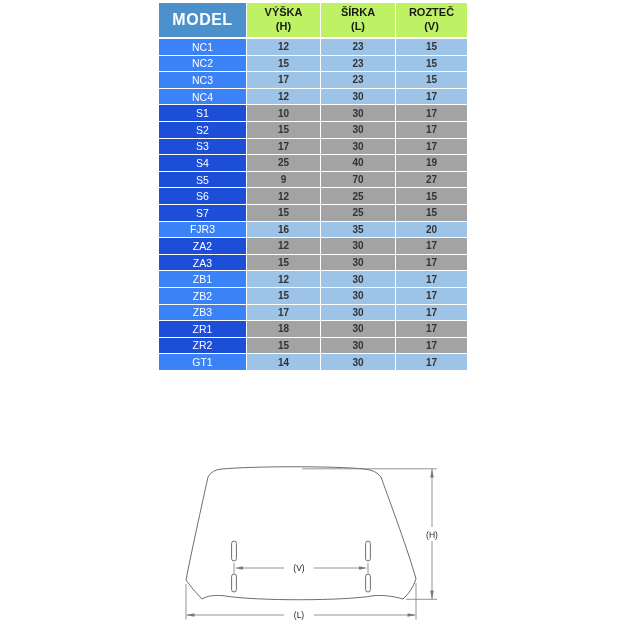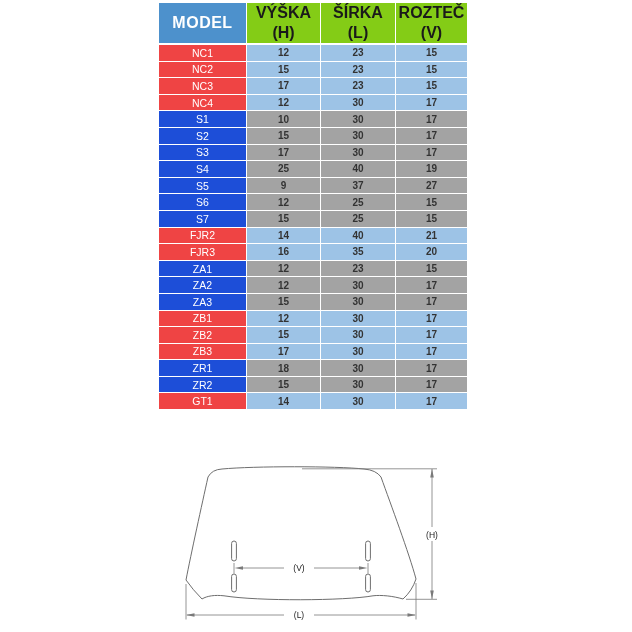--- a/index.html
+++ b/index.html
@@ -13,36 +13,36 @@
   .spec-table {
     position:absolute; left:158px; top:2px; width:309px;
     border-collapse:collapse; table-layout:fixed;
   }
   .spec-table th, .spec-table td {
     border:1px solid #ffffff; padding:0;
     text-align:center; vertical-align:middle;
     overflow:hidden; white-space:nowrap;
   }
   .spec-table thead th {
-    height:34px; background:#84cc16; color:#1a1a1a;
-    font-size:16px; font-weight:bold; line-height:1.25;
+    height:34px; background:#bef264; color:#1a1a1a;
+    font-size:11px; font-weight:bold; line-height:1.25;
     border-bottom:2px solid #ffffff;
   }
   .spec-table thead th.model-head {
     background:#4d91cc; color:#ffffff;
     font-size:16px; letter-spacing:.5px;
   }
   .spec-table tbody td {
     height:15.6px; font-size:10px; font-weight:bold; color:#333333;
   }
   .spec-table tbody td.model {
     color:#ffffff; font-weight:400; font-size:10.5px;
   }
   tr.medium td { background:#9dc3e6; }
-  tr.medium td.model { background:#ef4444; }
+  tr.medium td.model { background:#3b82f6; }
   tr.light  td { background:#a3a3a3; }
   tr.light  td.model { background:#1d4ed8; }
 
   
   .diagram {
     position:absolute; left:0; top:460px; width:632px; height:172px;
   }
   .diagram .outline { fill:none; stroke:#6e6e6e; stroke-width:1; stroke-linejoin:round; }
   .diagram .slot    { fill:#ffffff; stroke:#6e6e6e; stroke-width:1; }
   .diagram .dim     { fill:none; stroke:#7a7a7a; stroke-width:.8; }
@@ -124,52 +124,40 @@
       </tr>
       <tr class="light">
         <td class="model">S4</td>
         <td>25</td>
         <td>40</td>
         <td>19</td>
       </tr>
       <tr class="light">
         <td class="model">S5</td>
         <td>9</td>
-        <td>37</td>
+        <td>70</td>
         <td>27</td>
       </tr>
       <tr class="light">
         <td class="model">S6</td>
         <td>12</td>
         <td>25</td>
         <td>15</td>
       </tr>
       <tr class="light">
         <td class="model">S7</td>
         <td>15</td>
         <td>25</td>
         <td>15</td>
-      </tr>
-      <tr class="medium">
-        <td class="model">FJR2</td>
-        <td>14</td>
-        <td>40</td>
-        <td>21</td>
       </tr>
       <tr class="medium">
         <td class="model">FJR3</td>
         <td>16</td>
         <td>35</td>
         <td>20</td>
-      </tr>
-      <tr class="light">
-        <td class="model">ZA1</td>
-        <td>12</td>
-        <td>23</td>
-        <td>15</td>
       </tr>
       <tr class="light">
         <td class="model">ZA2</td>
         <td>12</td>
         <td>30</td>
         <td>17</td>
       </tr>
       <tr class="light">
         <td class="model">ZA3</td>
         <td>15</td>

